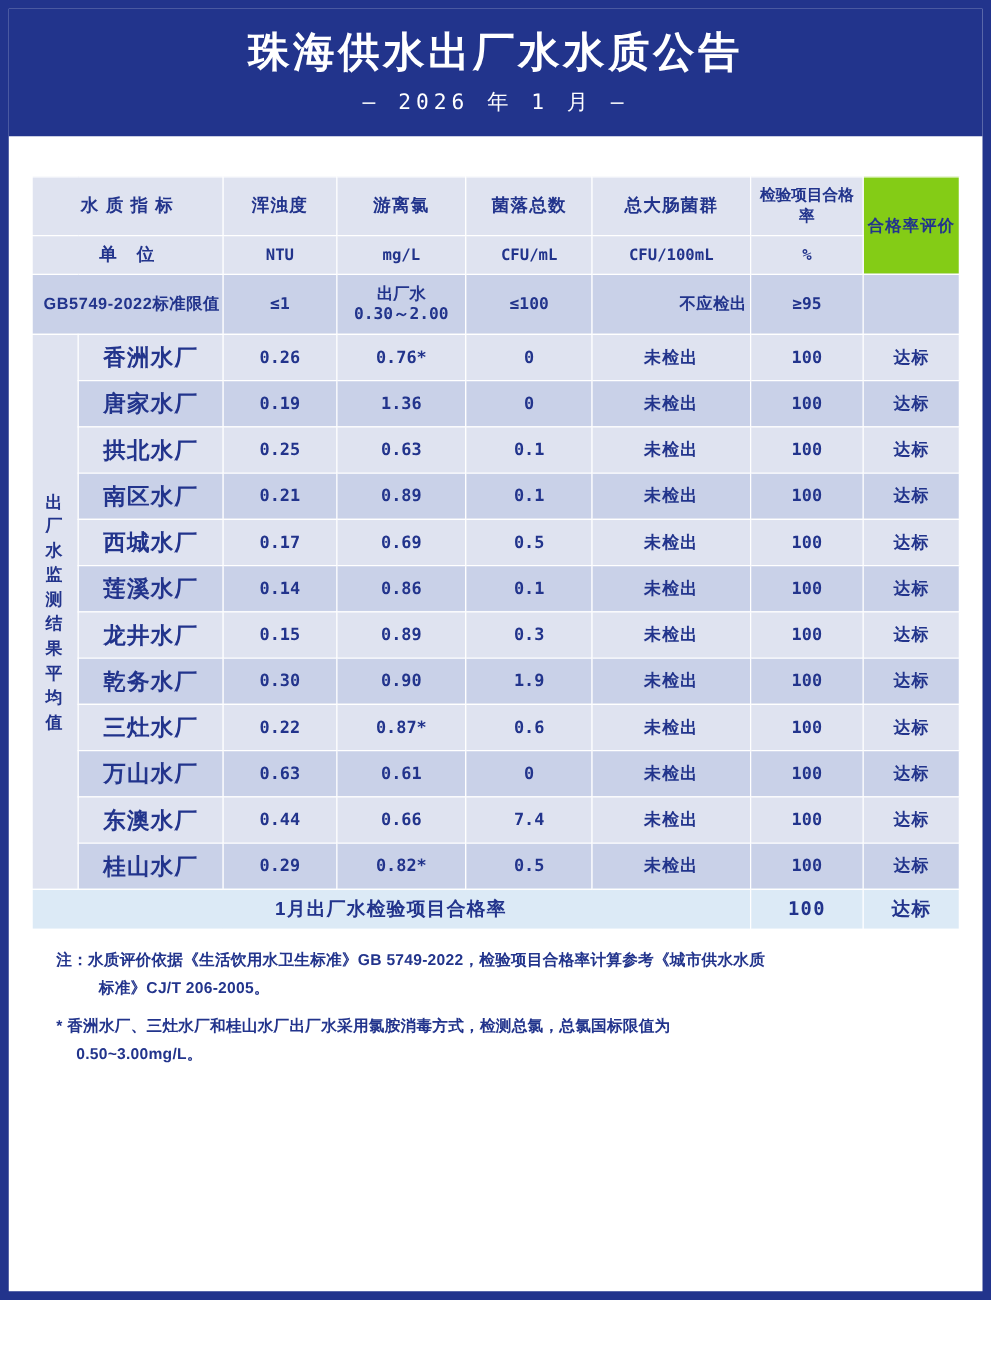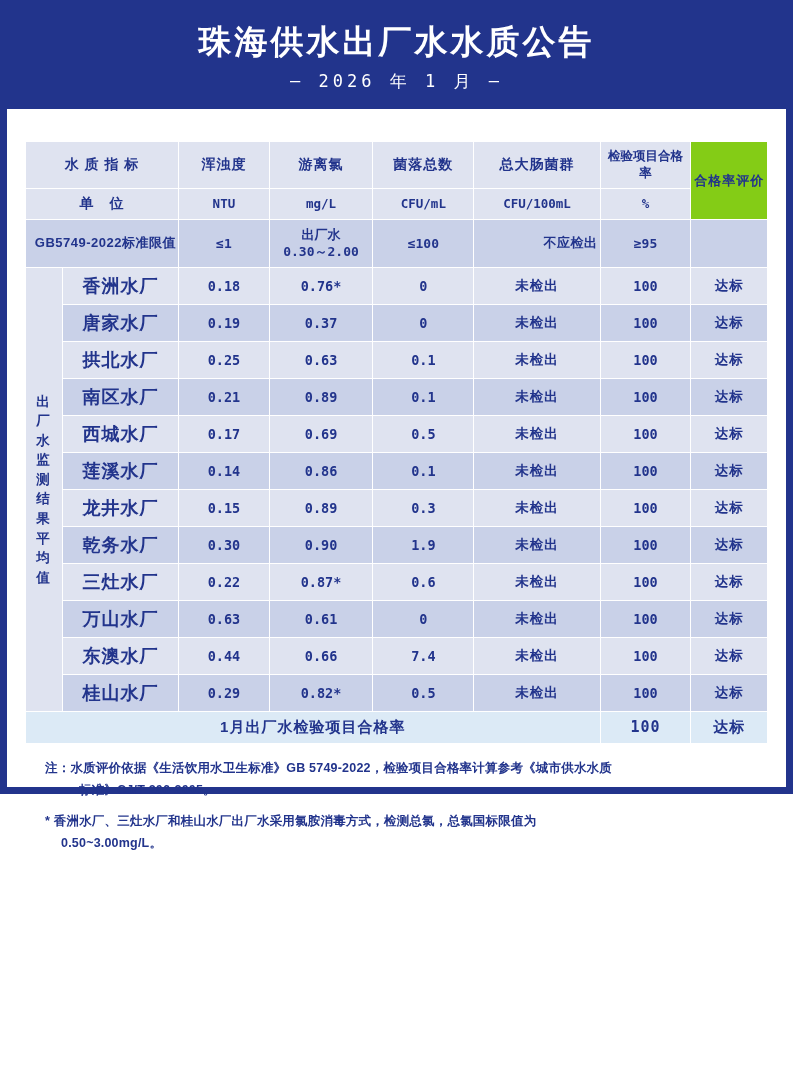--- a/index.html
+++ b/index.html
@@ -11,21 +11,21 @@
     height: 1078px;
     background: #ffffff;
     font-family: "Liberation Sans", sans-serif;
     color: #22348c;
     overflow: hidden;
   }
 
   .page {
     position: relative;
     width: 793px;
-    height: 794px;
+    height: 1040px;
     box-sizing: border-box;
     border: 7px solid #22348c;
     background: #fff;
   }
 
   
   .header {
     background: #22348c;
     color: #ffffff;
     padding: 14px 0 16px 0;
@@ -234,32 +234,32 @@
               <span>水</span>
               <span>监</span>
               <span>测</span>
               <span>结</span>
               <span>果</span>
               <span>平</span>
               <span>均</span>
               <span>值</span>
           </td>
           <td class="plant-name">香洲水厂</td>
-          <td class="num">0.18</td>
+          <td class="num">0.26</td>
           <td class="num">0.76*</td>
           <td class="num">0</td>
           <td class="cn-val">未检出</td>
           <td class="num">100</td>
           <td class="pass">达标</td>
         </tr>
 
         <tr class="row-a">
           <td class="plant-name">唐家水厂</td>
           <td class="num">0.19</td>
-          <td class="num">0.37</td>
+          <td class="num">1.36</td>
           <td class="num">0</td>
           <td class="cn-val">未检出</td>
           <td class="num">100</td>
           <td class="pass">达标</td>
         </tr>
 
         <tr class="row-b">
           <td class="plant-name">拱北水厂</td>
           <td class="num">0.25</td>
           <td class="num">0.63</td>

